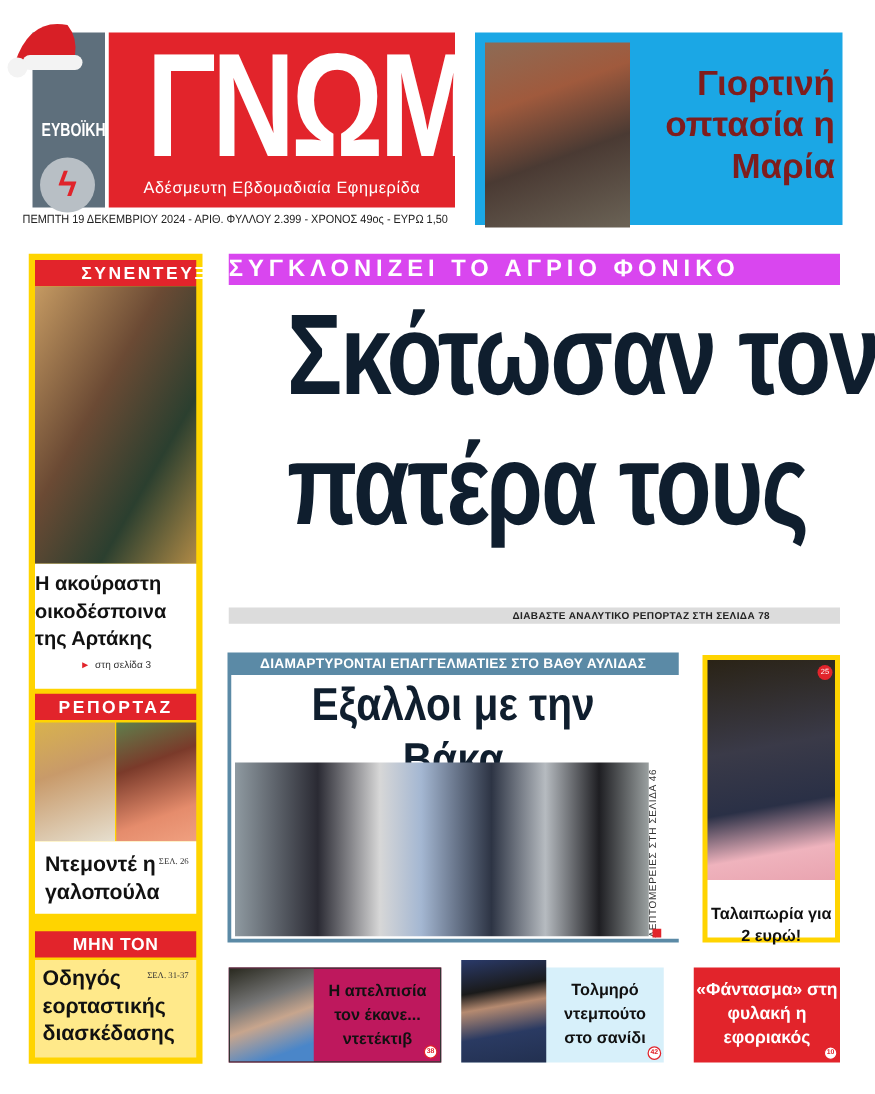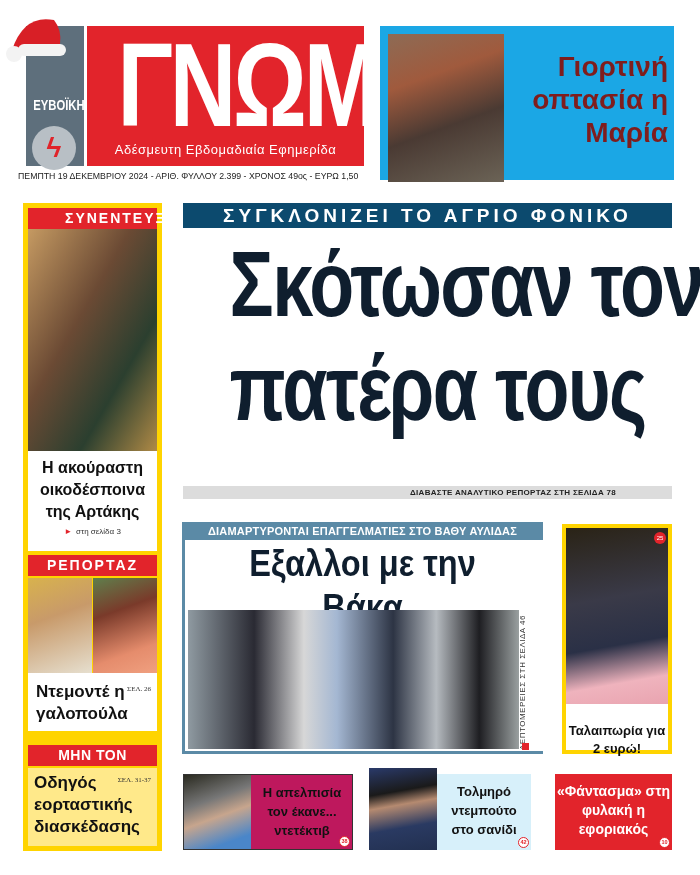--- a/index.html
+++ b/index.html
@@ -22,34 +22,34 @@
   #promo .photo { position: absolute; left: 8px; top: 8px; width: 116px; height: 148px; background: linear-gradient(160deg,#8d6b55 0%,#a05a3d 30%,#4a3a33 60%,#6b6356 100%); }
   #promo .head { position: absolute; left: 138px; top: 8px; width: 150px; text-align: right; color: #7f1d1d; font-size: 28px; font-weight: bold; line-height: 33px; margin-top: 16px; }
   #promo .ref { position: absolute; left: 142px; top: 134px; color: #fff; font-size: 10px; font-weight: bold; margin-top: 48px; }
   #promo .ref .sq { display: inline-block; width: 8px; height: 8px; background: #e2242b; margin-right: 5px; vertical-align: 0px; }
 
   
   #col-left { left: 23px; top: 203px; width: 139px; height: 648px; background: #ffd400; }
   .lbar { position: absolute; left: 5px; width: 129px; height: 21px; background: #e2242b; color: #fff; font-weight: bold; text-align: center; font-size: 14px; line-height: 21px; letter-spacing: 2px; }
   #interview-photo { position: absolute; left: 5px; top: 26px; width: 129px; height: 222px; background: linear-gradient(120deg,#c59a62 0%,#6b4a34 40%,#2b3f2f 70%,#b08a46 100%); }
   #interview-box { position: absolute; left: 5px; top: 248px; width: 129px; height: 100px; background: #fff; }
-  #interview-box .head { position: absolute; left: 0; top: 6px; width: 129px; text-align: center; font-size: 16px; font-weight: bold; line-height: 22px; color: #111; }
+  #interview-box .head { position: absolute; left: 0; top: 6px; width: 129px; text-align: left; font-size: 16px; font-weight: bold; line-height: 22px; color: #111; }
   #interview-box .ref { position: absolute; left: 0; top: 76px; width: 129px; text-align: center; font-size: 8px; color: #333; }
   #interview-box .ref .arrow { color: #e2242b; font-size: 8px; margin-right: 4px; }
   #report-photo1 { position: absolute; left: 5px; top: 375px; width: 64px; height: 95px; background: linear-gradient(160deg,#d8b24d 0%,#c89a6a 40%,#e6dfcf 100%); }
   #report-photo2 { position: absolute; left: 70px; top: 375px; width: 64px; height: 95px; background: linear-gradient(160deg,#5f7f4c 0%,#7a3a2a 35%,#e58c6c 75%,#f0a080 100%); }
   #report-box { position: absolute; left: 5px; top: 470px; width: 129px; height: 58px; background: #fff; }
   #report-box .head { position: absolute; left: 8px; top: 8px; width: 120px; font-size: 17px; font-weight: bold; line-height: 22px; color: #111; }
   #report-box .page { position: absolute; right: 6px; top: 12px; font-size: 7px; color: #333; font-family: "Liberation Serif", serif; }
   #guide-box { position: absolute; left: 5px; top: 565px; width: 129px; height: 78px; background: #ffe98a; }
   #guide-box .head { position: absolute; left: 6px; top: 4px; width: 122px; font-size: 17px; font-weight: bold; line-height: 22px; color: #111; }
   #guide-box .page { position: absolute; right: 6px; top: 8px; font-size: 7px; color: #333; font-family: "Liberation Serif", serif; }
 
   
-  #kicker { left: 183px; top: 203px; width: 489px; height: 25px; background: #0c4a6e; color: #fff; font-size: 19px; font-weight: bold; text-align: center; line-height: 25px; letter-spacing: 4px; }
+  #kicker { left: 183px; top: 203px; width: 489px; height: 25px; background: #d946ef; color: #fff; font-size: 19px; font-weight: bold; line-height: 25px; letter-spacing: 4px; }
   #headline { left: 180px; top: 232px; width: 496px; color: #0f1e2e; font-size: 92px; font-weight: bold; line-height: 104px; text-align: center; letter-spacing: -2px; transform-origin: center top; transform: scaleX(0.8); white-space: nowrap; }
   #headline .l1 { display: block; }
   #headline .l2 { display: block; }
   #readmore { left: 183px; top: 486px; width: 489px; height: 13px; background: #dcdcdc; color: #222; font-size: 8px; font-weight: bold; text-align: right; padding-right: 56px; line-height: 13px; letter-spacing: 0.3px; }
 
   
   #second { left: 182px; top: 522px; width: 361px; height: 232px; background: #5b8aa6; }
   #second .kick { position: absolute; left: 0; top: 0; width: 361px; height: 18px; color: #fff; font-size: 11px; font-weight: bold; text-align: center; line-height: 18px; letter-spacing: 0.2px; }
   #second .inner { position: absolute; left: 3px; top: 18px; width: 411px; height: 211px; background: #fff; }
   #second .head { position: absolute; left: 0; top: 2px; width: 355px; text-align: center; font-size: 37px; font-weight: bold; color: #0f1e2e; line-height: 44px; transform: scaleX(0.88); }

